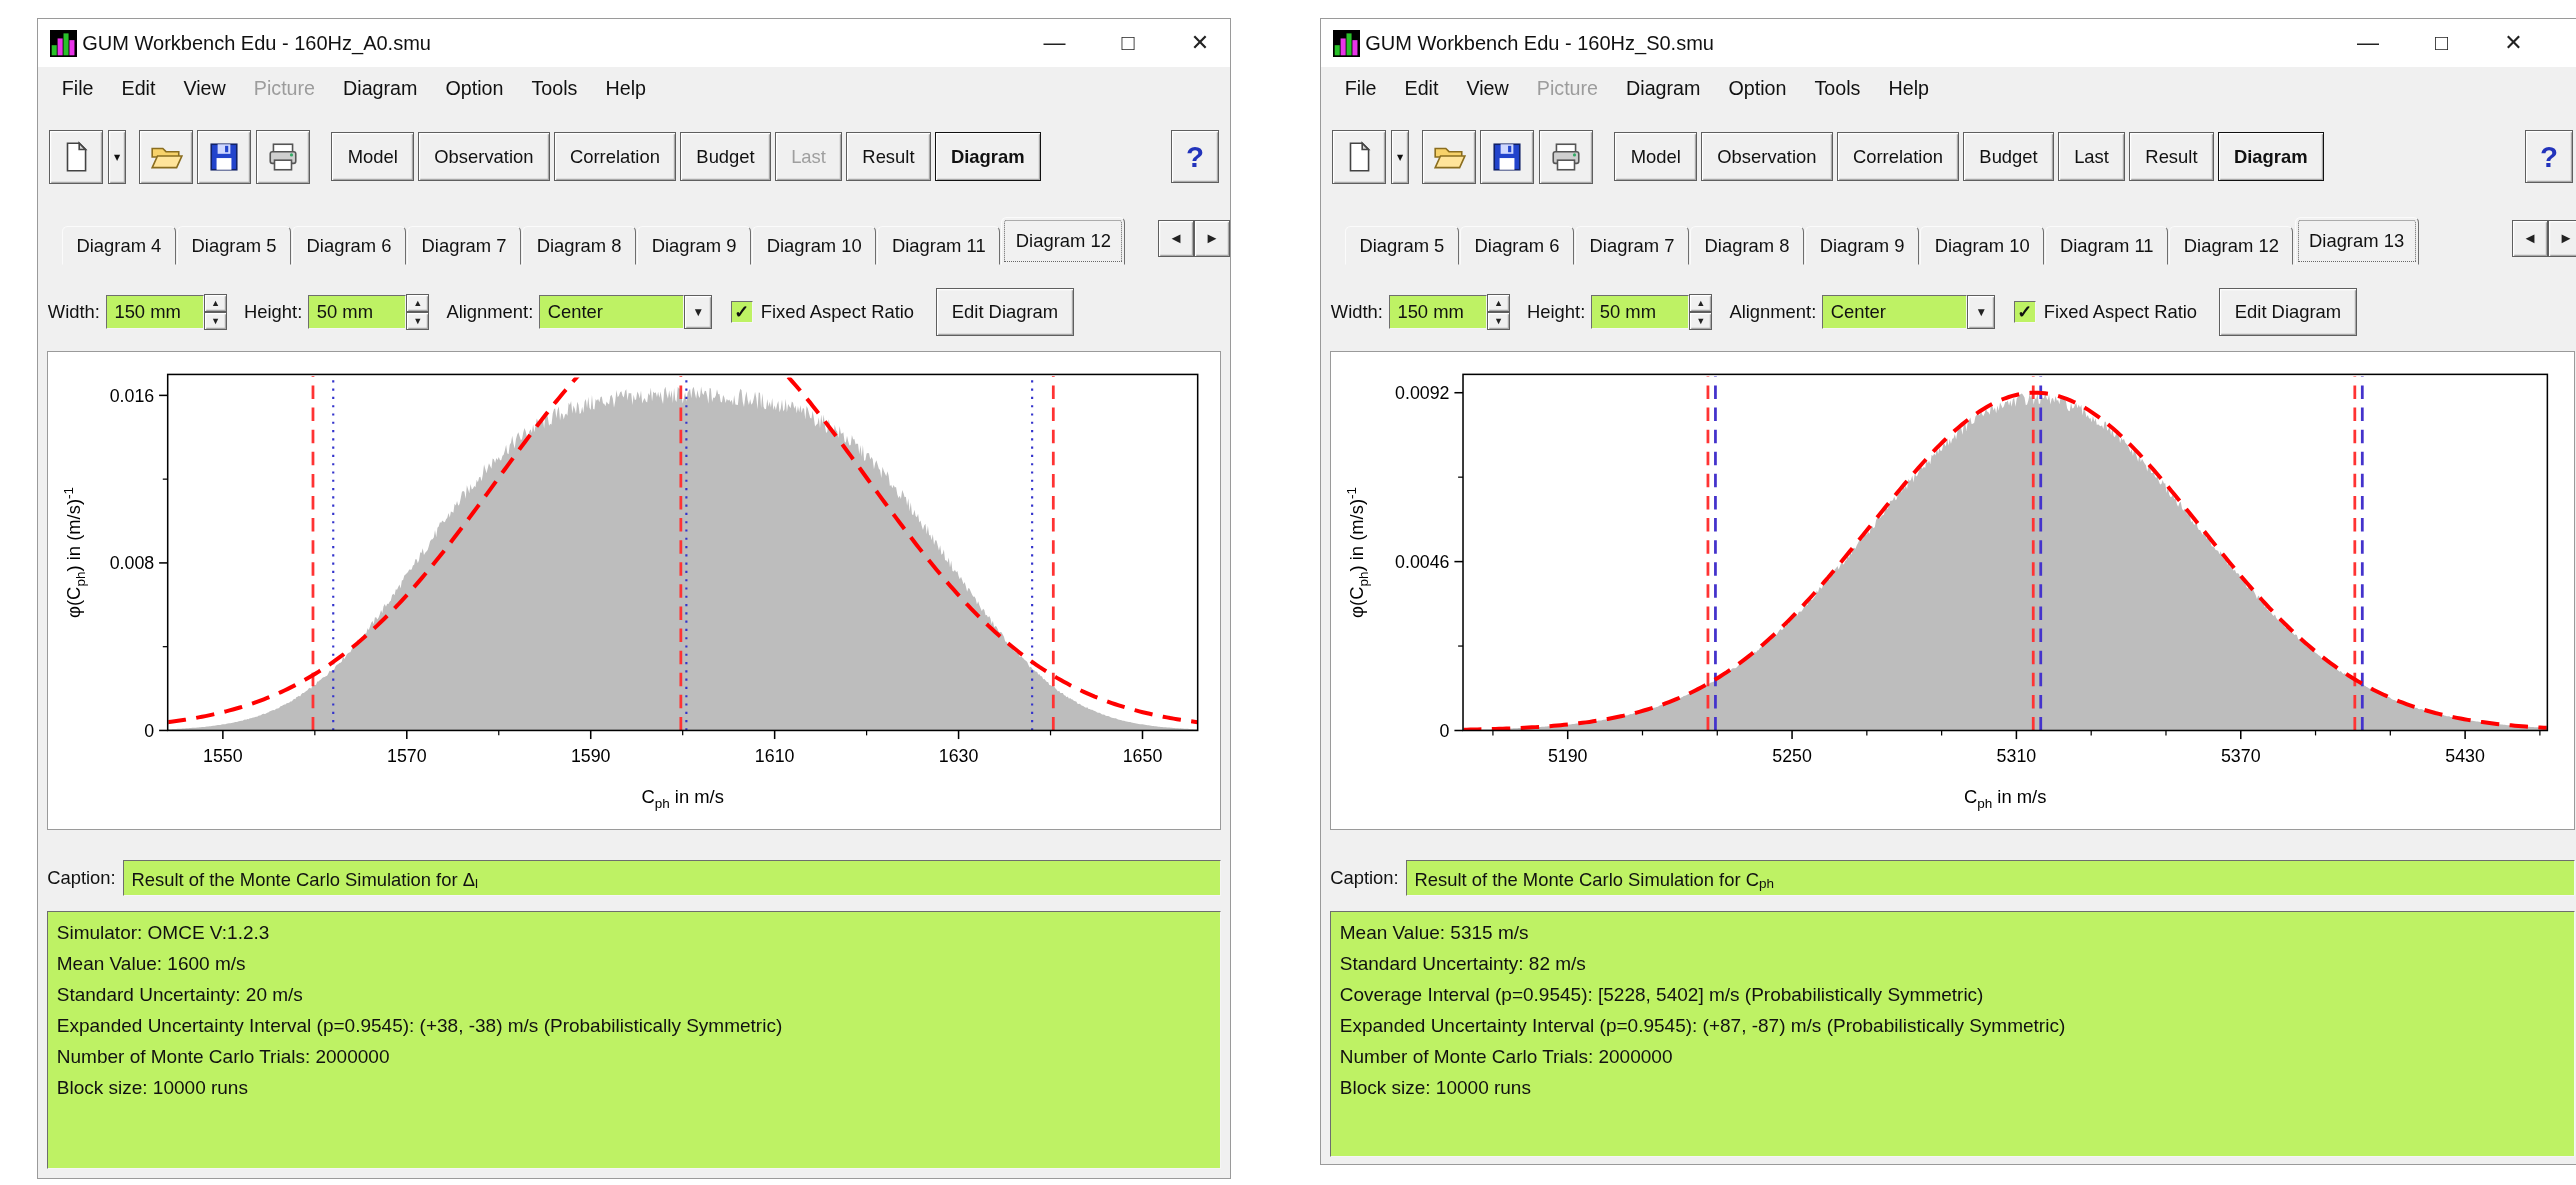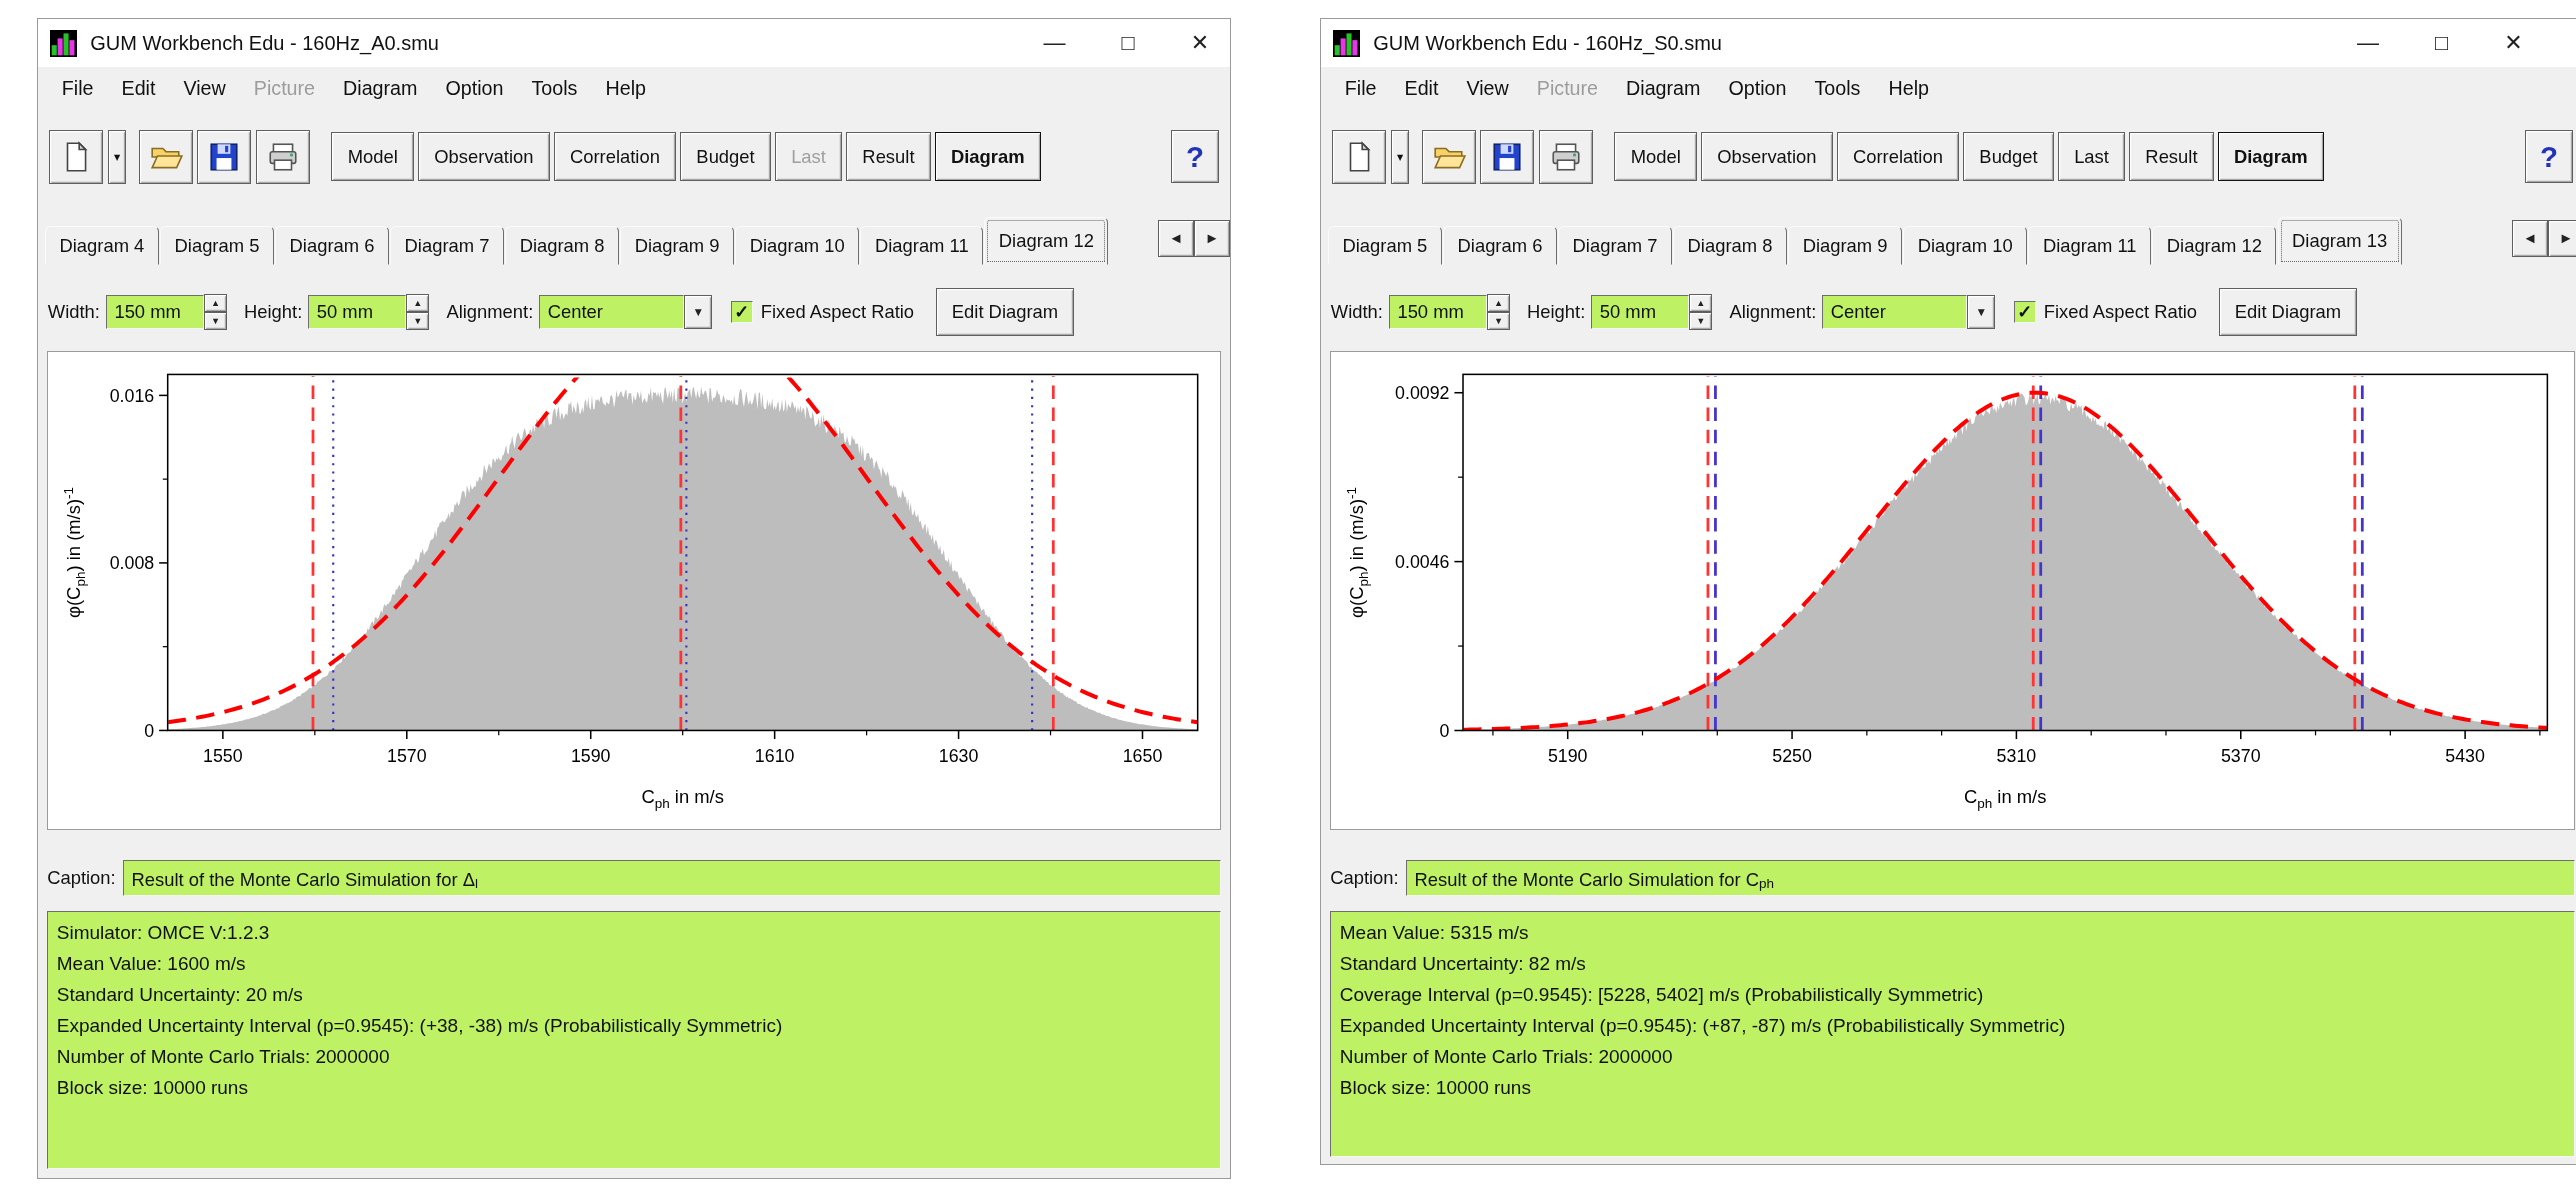--- a/index.html
+++ b/index.html
@@ -5,41 +5,41 @@
   * { box-sizing: border-box; margin: 0; padding: 0; }
   html,body { background:#ffffff; }
   body { width:2576px; height:1186px; font-family:"Liberation Sans", sans-serif; color:#111; }
   #canvas { position:relative; width:2576px; height:1186px; overflow:hidden; background:#fff; }
 
   .window { position:absolute; background:#f0f0f0; border:0.6px solid #9a9a9a; overflow:hidden; }
 
   .titlebar { position:absolute; left:0; right:0; top:0; height:48px; background:#ffffff; display:flex; align-items:center; padding:0 12.3px; }
   .app-icon { width:27px; height:27px; display:flex; }
   .app-icon svg { width:27px; height:27px; }
-  .title { font-size:20px; margin-left:13px; white-space:nowrap; }
+  .title { font-size:20px; margin-left:5px; white-space:nowrap; }
   .winbtns { margin-left:auto; display:flex; align-items:center; gap:56px; padding-right:8.6px; }
   .winbtn { font-size:22px; line-height:1; color:#222; }
 
   .menubar { position:absolute; top:48px; height:43px; left:0; right:0; display:flex; align-items:center; padding-left:9.8px; font-size:19.7px; }
   .menuitem { padding:0 14px; white-space:nowrap; }
   .menuitem.disabled { color:#9c9c9c; }
 
   .raised { background:#f0f0f0; border:0.6px solid #5f5f5f; box-shadow:inset 1.2px 1.2px 0 #ffffff, inset -1.2px -1.2px 0 #a8a8a8; }
   .sunken { background:#bef264; border:1.2px solid; border-color:#6e6e6e #f5f5f5 #f5f5f5 #6e6e6e; }
 
   .toolbar { position:absolute; top:91px; height:93px; left:0; right:0; display:flex; align-items:center; padding:0 11px; }
   .tbicon { width:54px; height:54px; display:flex; align-items:center; justify-content:center; margin-right:4.9px; }
   .tbicon svg { width:34px; height:34px; }
   .caretbtn { width:18.4px; height:54px; display:flex; align-items:center; justify-content:center; font-size:12.3px; margin-right:12.3px; }
   .tbbtn { height:49px; padding:0 15.4px; font-size:18.4px; display:flex; align-items:center; margin-right:3.7px; white-space:nowrap; }
   .tbbtn.active { font-weight:700; border:1.2px solid #111; }
   .tbbtn.disabled { color:#9f9f9f; }
   .helpbtn { margin-left:auto; width:48px; height:53px; display:flex; align-items:center; justify-content:center; font-size:29.5px; font-weight:700; color:#2233bb; }
 
-  .tabrow { position:absolute; top:192px; height:54px; left:0; right:0; display:flex; align-items:flex-end; padding-left:7px; }
+  .tabrow { position:absolute; top:192px; height:54px; left:0; right:0; display:flex; align-items:flex-end; padding-left:24px; }
   .tab { height:39px; display:flex; align-items:center; padding:0 13.5px; font-size:18.4px; background:#f0f0f0;
          border:1.2px solid; border-color:#fbfbfb #6e6e6e rgba(0,0,0,0) #fbfbfb; border-top-left-radius:5.5px; border-top-right-radius:5.5px; margin-right:1.2px; white-space:nowrap; }
   .tab.active { height:48px; outline:1.2px dotted #666; outline-offset:-4.9px; z-index:3; background:#f1f1f1; }
   .tabarrows { margin-left:auto; display:flex; align-self:center; }
   .arrowbtn { width:36px; height:37px; display:flex; align-items:center; justify-content:center; font-size:14.7px; color:#222; }
 
   .controlsrow { position:absolute; top:265px; height:55px; left:0; right:0; display:flex; align-items:center; padding:0 9.8px; font-size:18.4px; }
   .ctl-label { margin-right:6.1px; white-space:nowrap; }
   .textbox { height:34px; display:flex; align-items:center; padding:0 7.4px; font-size:18.4px; white-space:nowrap; }
   .w150 { width:98px; } .w230 { width:145px; }

